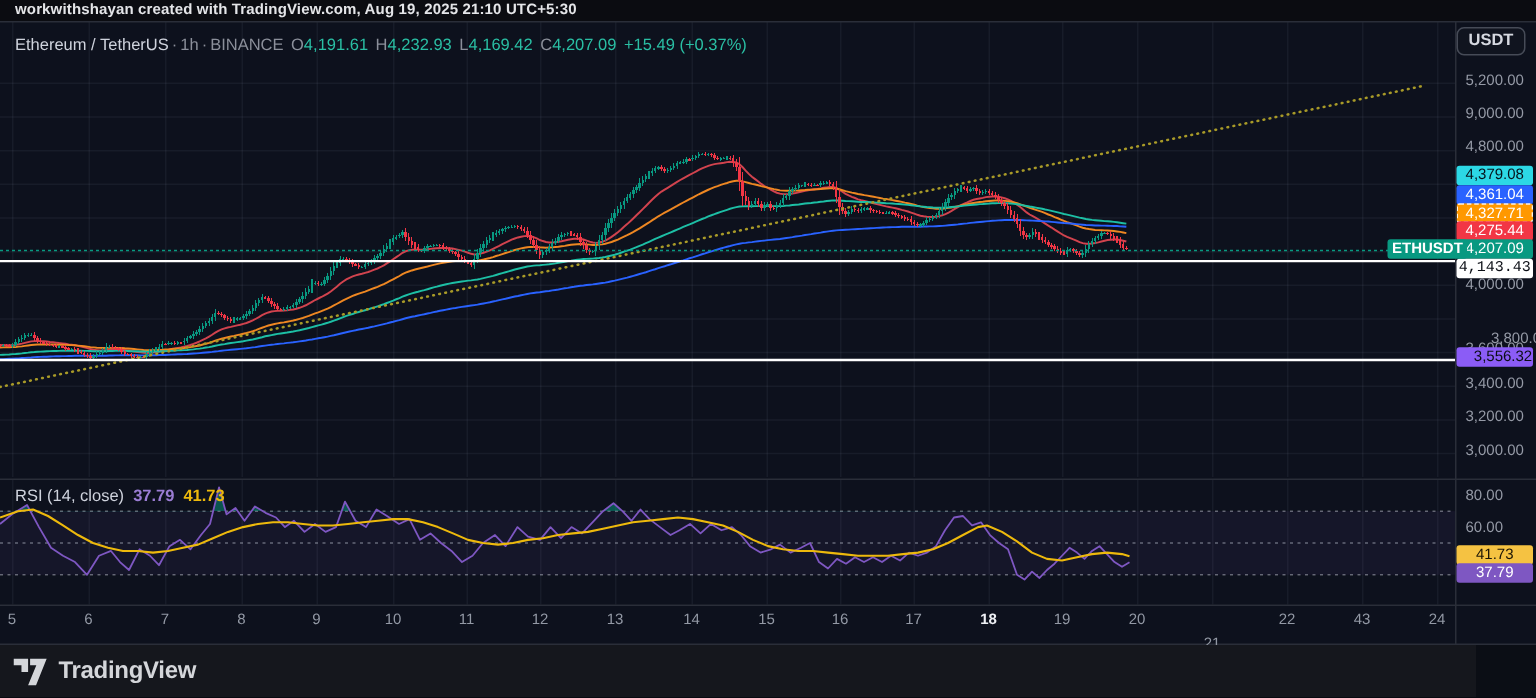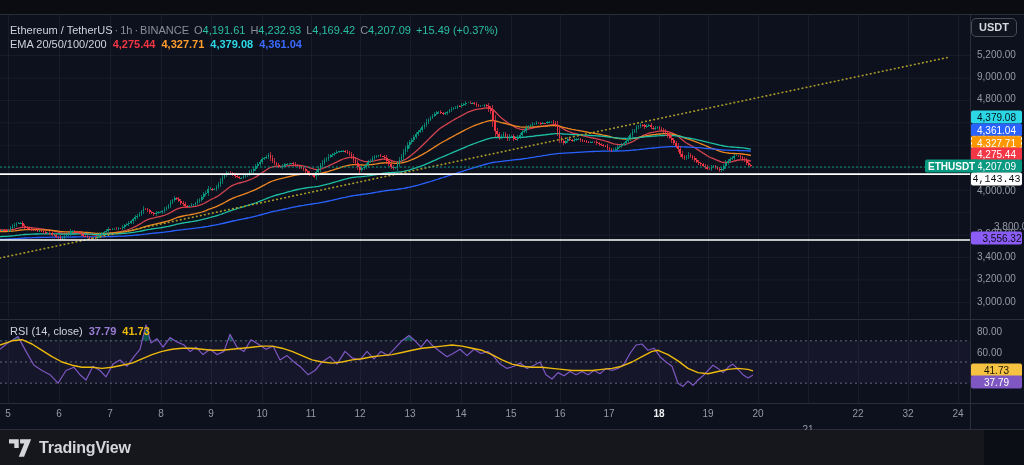--- a/index.html
+++ b/index.html
@@ -37,20 +37,21 @@
         display:flex;align-items:center;padding-left:9px;}
   #brand{display:flex;align-items:center;gap:7px;color:#d4d6da;font-size:16px;font-weight:700;letter-spacing:-.2px;}
   
   #top-strip{position:absolute;left:0;top:0;width:1024px;height:14px;background:#0b0c11;z-index:10;}
 </style>
 </head>
 <body>
 
 <div id="stage">
   <div id="top-strip"></div>
+  <div id="watermark">workwithshayan created with TradingView.com, Aug 19, 2025 21:10 UTC+5:30</div>
 
   <svg id="chart-svg" width="1024" height="465">
       <rect x="0" y="14" width="1024" height="389" fill="#0d111d"></rect>
       <rect x="0" y="403" width="1024" height="27" fill="#0d111d"></rect>
       <defs>
         <clipPath id="mainClip">
           <rect x="0" y="14" width="970" height="304"></rect>
         </clipPath>
         <clipPath id="rsiClip">
           <rect x="0" y="320" width="970" height="83"></rect>
@@ -858,23 +859,20 @@
       <line x1="0" y1="319.5" x2="1024" y2="319.5" stroke="#2a2e39" stroke-width="1"></line>
       <line x1="0" y1="403.5" x2="1024" y2="403.5" stroke="#2a2e39" stroke-width="1"></line>
       <line x1="970.5" y1="14" x2="970.5" y2="430" stroke="#2a2e39" stroke-width="1"></line>
       <line x1="0" y1="429.5" x2="1024" y2="429.5" stroke="#2a2e39" stroke-width="1"></line>
     </svg>
 
   <div id="legend-row1" class="legend">
     <span>Ethereum / TetherUS</span><span class="lg-sep">·</span><span class="lg-dim">1h</span><span class="lg-sep">·</span><span class="lg-dim">BINANCE</span><span id="ohlc-values"><span class="ohlc-k">O</span><span class="ohlc-v">4,191.61</span><span class="ohlc-k">H</span><span class="ohlc-v">4,232.93</span><span class="ohlc-k">L</span><span class="ohlc-v">4,169.42</span><span class="ohlc-k">C</span><span class="ohlc-v">4,207.09</span></span><span class="chg">+15.49 (+0.37%)</span>
   </div>
 
-  <div id="legend-row2" class="legend">
-    <span>EMA 20/50/100/200</span><span id="ema-values"><span class="ema-v" style="color: rgb(242, 54, 69);">4,275.44</span><span class="ema-v" style="color: rgb(255, 157, 46);">4,327.71</span><span class="ema-v" style="color: rgb(44, 216, 229);">4,379.08</span><span class="ema-v" style="color: rgb(59, 106, 255);">4,361.04</span></span>
-  </div>
 
   <div id="rsi-legend" class="legend">
     <span>RSI (14, close)</span><span id="rsi-values"><span class="rsi-v" style="color: rgb(155, 125, 212);">37.79</span><span class="rsi-v" style="color: rgb(237, 185, 12);">41.73</span></span>
   </div>
 
   <div id="price-scale">
     <div id="usdt-btn">USDT</div>
   <div class="ptick" style="top: 39.5px;">5,200.00</div>
       <div class="ptick" style="top: 62px;">9,000.00</div>
       <div class="ptick" style="top: 84.4px;">4,800.00</div>
@@ -911,21 +909,21 @@
       <div class="ttick" style="left: 410px;">13</div>
       <div class="ttick" style="left: 461px;">14</div>
       <div class="ttick" style="left: 511px;">15</div>
       <div class="ttick" style="left: 560px;">16</div>
       <div class="ttick" style="left: 609px;">17</div>
       <div class="ttick hl" style="left: 659px; text-align: right;">18</div>
       <div class="ttick" style="left: 708px;">19</div>
       <div class="ttick" style="left: 758px;">20</div>
       <div class="ttick" style="left: 808px; margin-top: 16px;">21</div>
       <div class="ttick" style="left: 858px;">22</div>
-      <div class="ttick" style="left: 908px;">32</div>
+      <div class="ttick" style="left: 908px;">43</div>
       <div class="ttick" style="left: 958px;">24</div>
     </div>
 
   <div id="bottom-bar">
     <div id="brand">
       <svg width="23" height="20" viewBox="0 0 26 22">
         <path d="M0 1 H11 V11 H6 V6 H0 Z" fill="#d4d6da"></path>
         <path d="M12.5 1 H25 L17 21 H11 L17.2 6 H12.5 Z" fill="#d4d6da"></path>
         <circle cx="14" cy="3.5" r="0" fill="#d4d6da"></circle>
       </svg>

